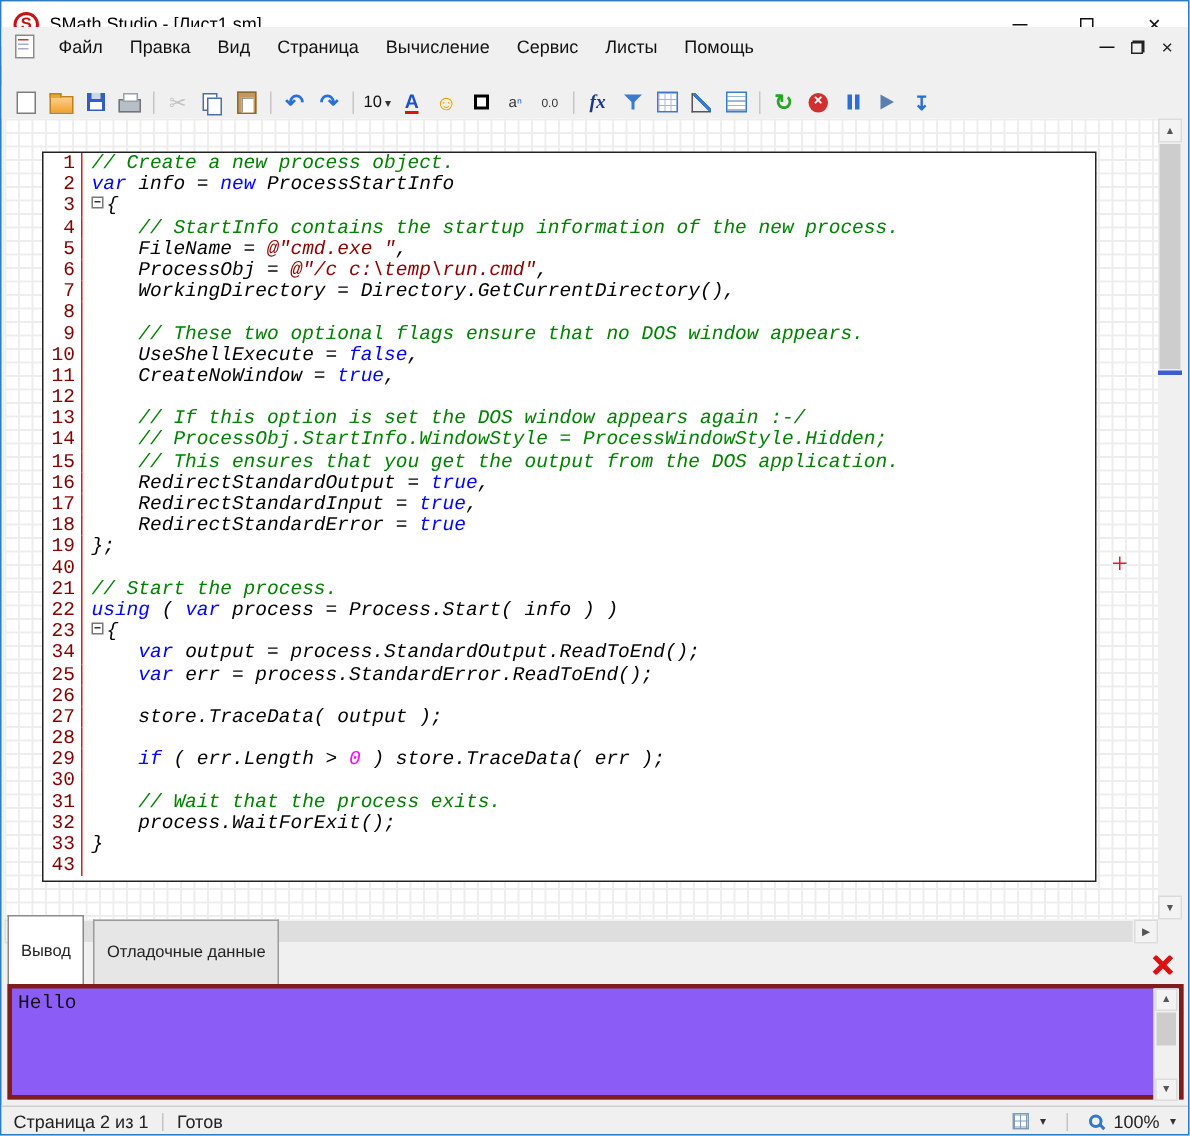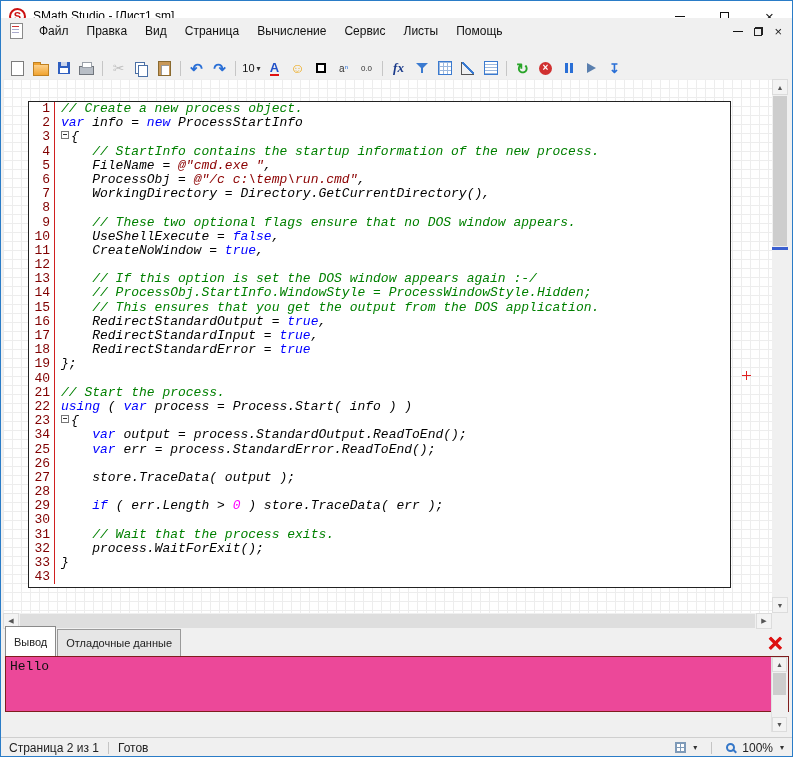--- a/index.html
+++ b/index.html
@@ -90,24 +90,24 @@
   .vscroll{position:absolute;left:771px;top:78px;width:16px;height:534px;background:#f0f0f0;}
   .hscroll{position:absolute;left:2px;top:612px;width:769px;height:16px;background:#f0f0f0;}
   .sbtn{position:absolute;width:16px;height:16px;display:flex;align-items:center;justify-content:center;
     font-size:7px;color:#555;background:#f3f3f3;border:1px solid #dcdcdc;box-sizing:border-box;}
   .vthumb{position:absolute;left:1px;width:14px;top:17px;height:150px;background:#cdcdcd;}
   .vmark{position:absolute;left:0;width:16px;top:168px;height:3px;background:#3a5fd0;}
   .hthumb{position:absolute;top:1px;height:14px;left:17px;width:735px;background:#dedede;}
 
   
   .tabsrow{position:absolute;left:4px;top:634px;height:21px;display:flex;align-items:flex-end;}
-  .tab{height:18px;padding:4px 8px;font-size:11px;display:flex;align-items:center;border:1px solid #9a9a9a;border-bottom:none;background:#e6e6e6;color:#222;margin-right:1px;}
+  .tab{height:18px;padding:12px 8px;font-size:11px;display:flex;align-items:center;border:1px solid #9a9a9a;border-bottom:none;background:#e6e6e6;color:#222;margin-right:6px;}
   .tab.active{background:#fff;height:21px;border-color:#8a8a8a;}
   .panel-close{position:absolute;right:6px;top:633px;width:22px;height:21px;color:#dd1111;font-size:26px;font-weight:bold;line-height:19px;text-align:center;text-shadow:0.6px 0 0 #dd1111;}
-  .outbox{position:absolute;left:4px;top:655px;width:784px;height:56px;background:#ec4899;border:1px solid #7f1d1d;box-sizing:border-box;}
+  .outbox{position:absolute;left:4px;top:655px;width:784px;height:77px;background:#8b5cf6;border:3px solid #7f1d1d;box-sizing:border-box;}
   .outtext{position:absolute;left:4px;top:2px;font-family:"Liberation Mono",monospace;font-size:13px;color:#111;white-space:pre;}
   .out-vscroll{position:absolute;right:0;top:0;width:16px;height:75px;background:#f0f0f0;border-left:1px solid #e0e0e0;}
   .out-vscroll .sbtn{width:15px;height:15px;}
   .outthumb{position:absolute;left:1px;width:13px;top:16px;height:22px;background:#cdcdcd;}
 
   
   .statusbar{position:absolute;left:0;top:736px;width:100%;height:20px;background:#f0f0f0;border-top:1px solid #cfcfcf;
     display:flex;align-items:center;font-size:12px;color:#222;padding:0 8px;box-sizing:border-box;}
   .sb-sep{width:1px;height:12px;background:#c4c4c4;margin:0 9px;}
   .sb-right{margin-left:auto;display:flex;align-items:center;gap:5px;}

